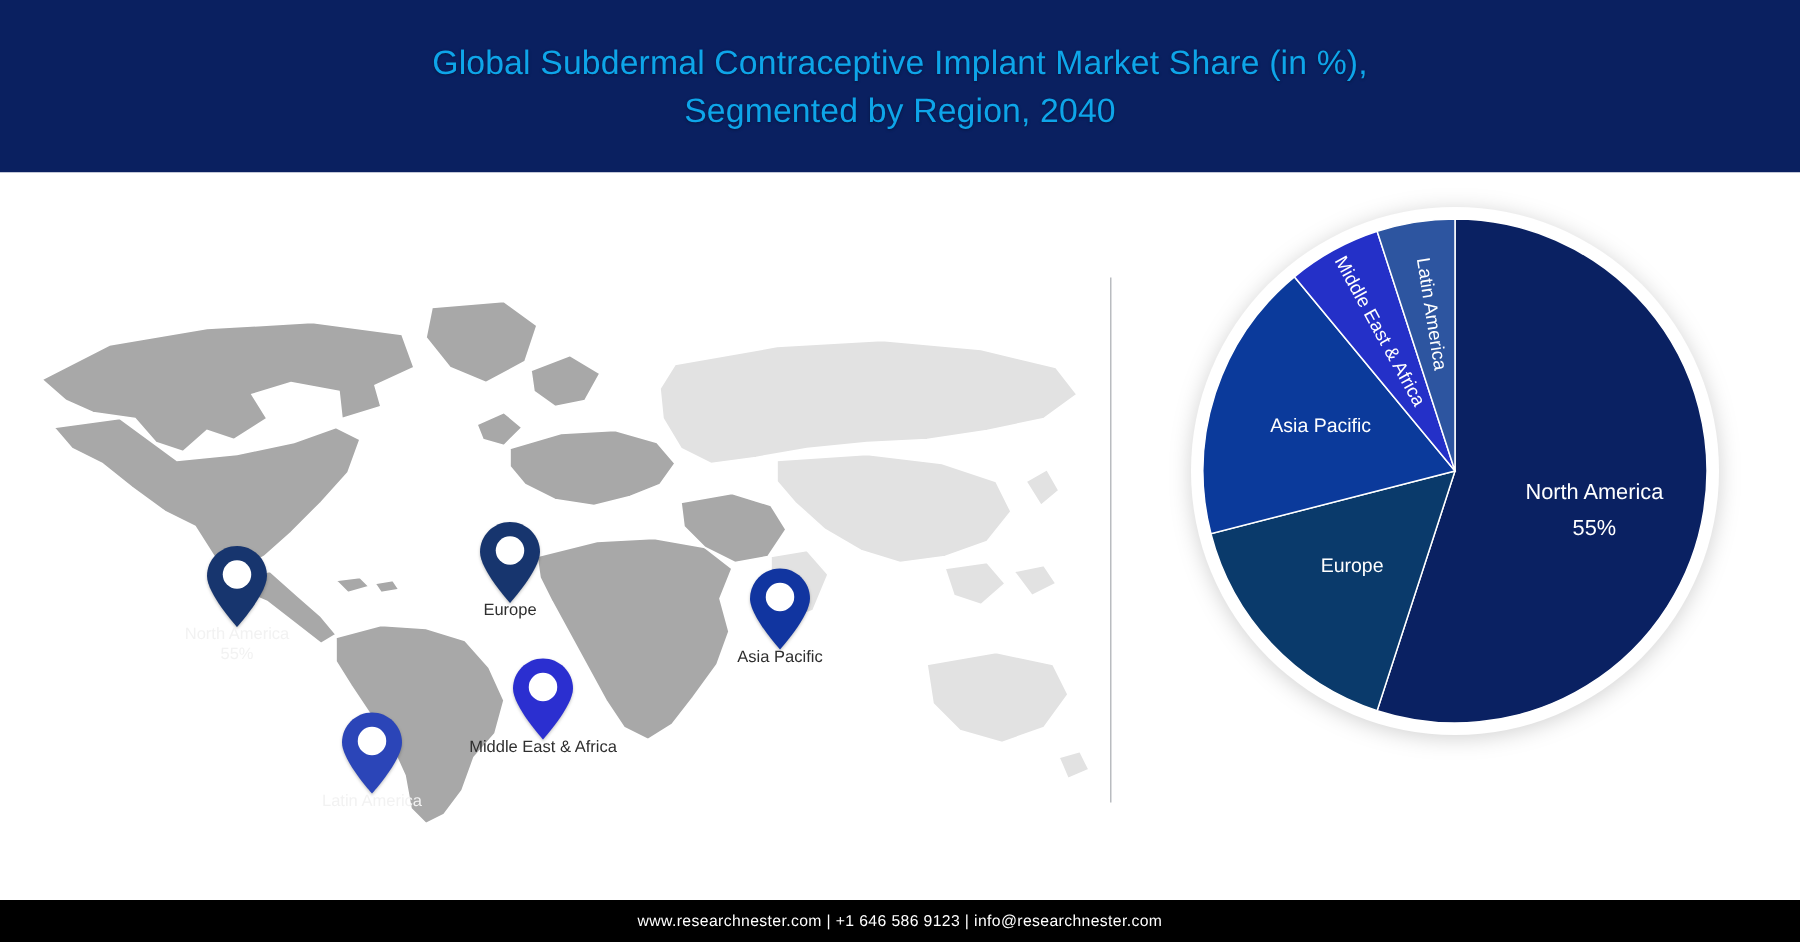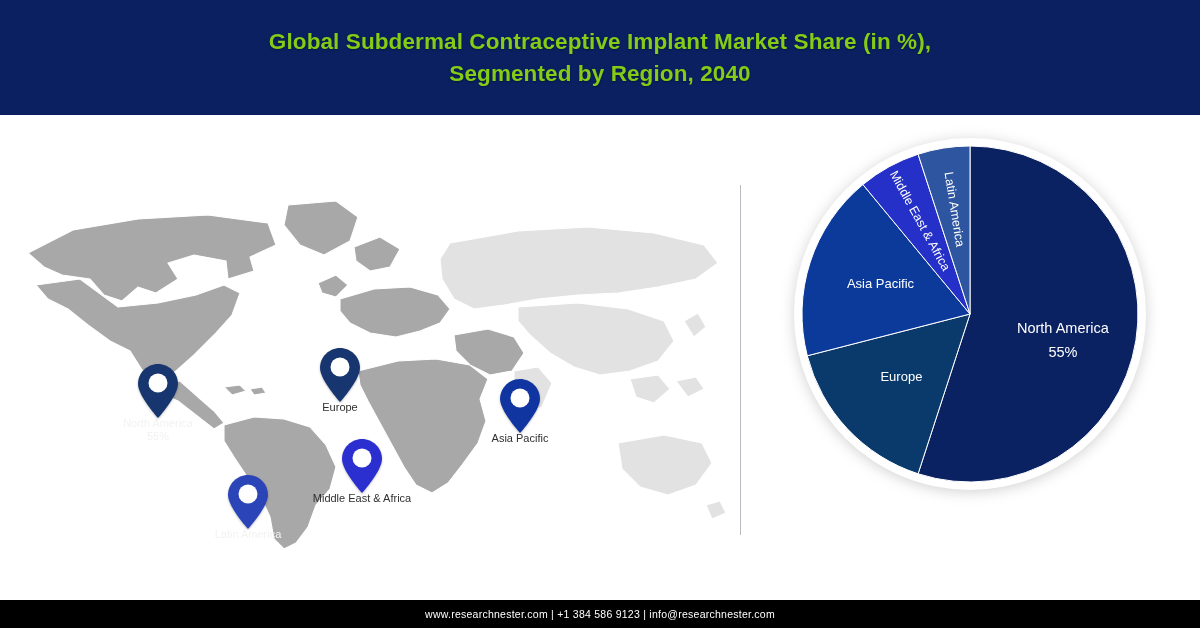--- a/index.html
+++ b/index.html
@@ -8,21 +8,21 @@
     background:#ffffff;
     font-family:"Liberation Sans","DejaVu Sans",sans-serif;
   }
   
   #header{
     position:absolute;left:0;top:0;width:1200px;height:115px;
     background:#0a2060;
     display:flex;align-items:center;justify-content:center;
   }
   #header-title{
-    color:#84cc16;font-size:22.5px;font-weight:bold;line-height:1.42;
+    color:#0ea5e9;font-size:22.5px;font-weight:normal;line-height:1.42;
     text-align:center;letter-spacing:.1px;
     text-shadow:0 1px 2px rgba(0,0,0,.35);
     padding:0 40px;
   }
   
   #stage{
     position:absolute;left:0;top:115px;width:1200px;height:485px;
     background:#ffffff;
   }
   #divider{
@@ -199,14 +199,14 @@
             <text x="127.0" y="85.3" class="slice-label rot" transform="rotate(421.2 127.0 85.3)"><tspan x="127.0">Middle East &amp; Africa</tspan></text>
             <text x="161.4" y="73.5" class="slice-label rot" transform="rotate(441.0 161.4 73.5)"><tspan x="161.4">Latin America</tspan></text>
           </g>
       </svg>
     </div>
   </div>
 
 </div>
 
 <div id="footer">
-  <span id="footer-text">www.researchnester.com  |  +1 384 586 9123  |  info@researchnester.com</span>
+  <span id="footer-text">www.researchnester.com  |  +1 646 586 9123  |  info@researchnester.com</span>
 </div>
 
 </body></html>

